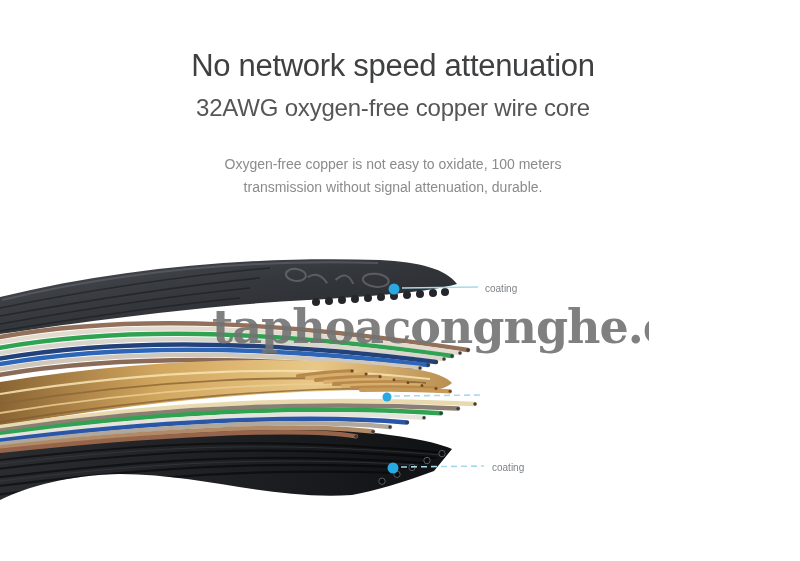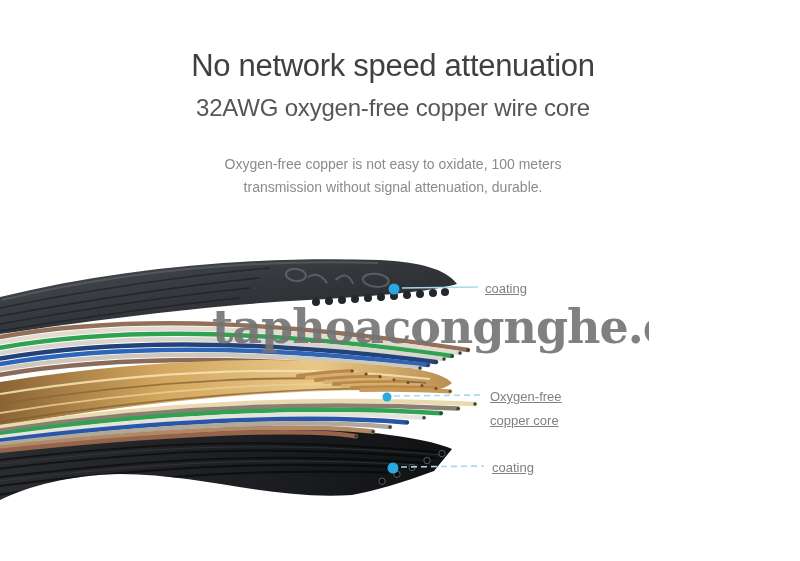--- a/index.html
+++ b/index.html
@@ -23,22 +23,22 @@
     margin-top:30px;font-size:14px;line-height:23px;color:#8a8b8d;
   }
   .watermark{
     position:absolute;left:212px;top:300px;
     font-family:"DejaVu Serif","Liberation Serif",serif;
     font-weight:bold;font-size:46px;color:#737373;opacity:0.9;
     letter-spacing:-1px;white-space:nowrap;z-index:30;
   }
   .cable-svg{position:absolute;left:0;top:0;z-index:10;}
   .callout-label{
-    position:absolute;font-size:13px;color:#7d8287;line-height:24px;
-    z-index:20;white-space:nowrap;text-decoration:underline;
+    position:absolute;font-size:10px;color:#7d8287;line-height:24px;
+    z-index:20;white-space:nowrap;
   }
   .label-coating-top{left:485px;top:277px;}
   .label-core{left:490px;top:385px;}
   .label-coating-bottom{left:492px;top:456px;}
 </style>
 </head>
 <body>
 
 <div class="stage">
 
@@ -203,21 +203,17 @@
       <line x1="402" y1="288" x2="478" y2="287" stroke-width="1.6" stroke="#a7d9ec"></line>
       <circle cx="394" cy="289" r="5.5" fill="#29a9e1"></circle>
       <line x1="394" y1="396" x2="482" y2="395" stroke-width="1.6" stroke-dasharray="6 4" stroke="#a7d9ec"></line>
       <circle cx="387" cy="397" r="4.5" fill="#29a9e1"></circle>
       <line x1="401" y1="467" x2="484" y2="466" stroke-width="1.6" stroke-dasharray="6 4" stroke="#a7d9ec"></line>
       <circle cx="393" cy="468" r="5.5" fill="#29a9e1"></circle>
     </g>
   </svg>
 
   <div class="callout-label label-coating-top">coating</div>
-  <div class="callout-label label-core">
-    <div>Oxygen-free</div>
-    <div>copper core</div>
-  </div>
   <div class="callout-label label-coating-bottom">coating</div>
 
   <div class="watermark">taphoacongnghe.com</div>
 
 </div>
 
 </body></html>

